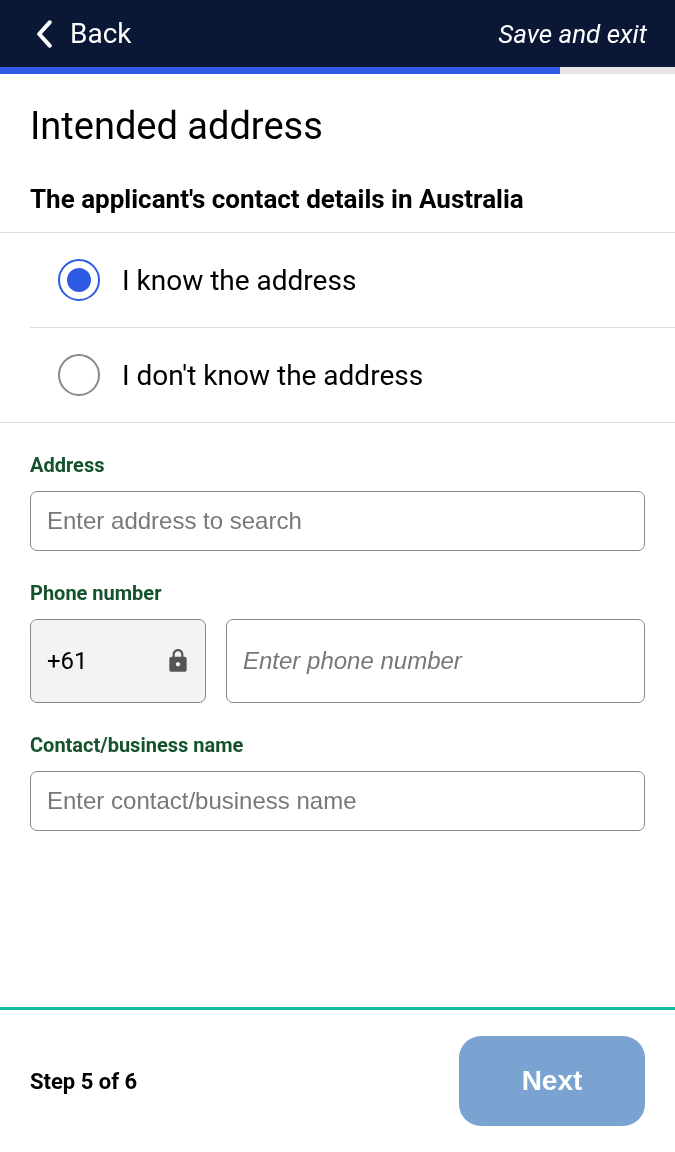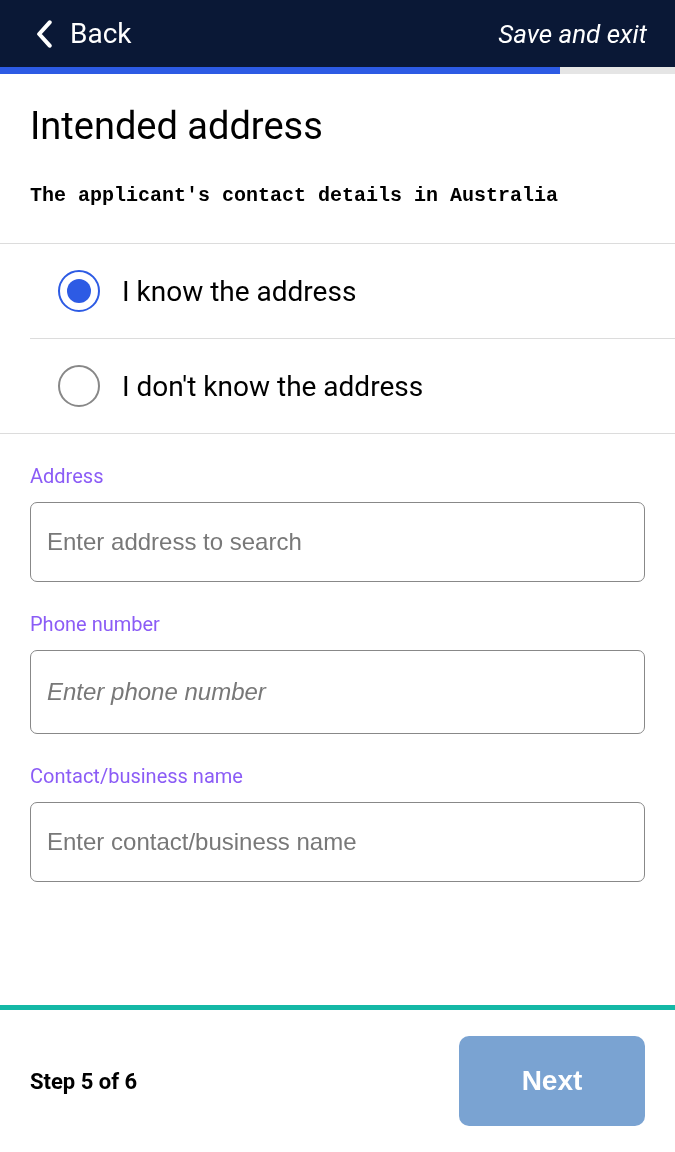--- a/index.html
+++ b/index.html
@@ -57,24 +57,23 @@
     .content {
       padding: 30px 30px 0 30px;
       flex: 1;
     }
     .title {
       font-size: 38px;
       font-weight: 400;
       margin-bottom: 36px;
     }
     .subtitle {
-      font-size: 20px;
+      font-size: 26px;
       font-weight: 700;
-      margin-bottom: 36px;
-      font-family: Liberation Mono, monospace;
+      margin-bottom: 18px;
     }
     .divider-full {
       border: none;
       border-top: 1px solid #dcdcdc;
       margin: 0 -30px;
     }
     .radio-option {
       display: flex;
       align-items: center;
       padding: 26px 30px;
@@ -109,27 +108,27 @@
       background: #2d5be4;
     }
     .radio-label {
       font-size: 28px;
     }
     .field-group {
       margin-top: 30px;
     }
     .field-label {
       font-size: 20px;
-      font-weight: 400;
+      font-weight: 700;
       margin-bottom: 14px;
-      color: #8b5cf6;
+      color: #14532d;
     }
     .text-input {
       width: 100%;
-      height: 80px;
+      height: 60px;
       border: 1.5px solid #888;
       border-radius: 7px;
       font-size: 24px;
       padding: 0 16px;
       color: #000;
     }
     .text-input::placeholder {
       color: #787878;
     }
     .phone-row {
@@ -152,36 +151,36 @@
     .lock-icon {
       width: 26px;
       height: 26px;
     }
     .phone-row .text-input {
       flex: 1;
       height: 84px;
       font-style: italic;
     }
     .footer {
-      border-top: 5px solid #14b8a6;
+      border-top: 3px solid #14b8a6;
       display: flex;
       align-items: center;
       justify-content: space-between;
       padding: 26px 30px 26px 30px;
       gap: 21px;
     }
     .step-text {
       font-size: 22px;
       font-weight: 700;
     }
     .next-btn {
       background: #7aa3d2;
       color: #fff;
       border: none;
-      border-radius: 10px;
+      border-radius: 22px;
       font-size: 28px;
       font-weight: 600;
       width: 186px;
       height: 90px;
       cursor: pointer;
     }
   </style>
 </head>
 <body>
 
@@ -222,20 +221,26 @@
   <hr class="divider-full">
 
   <div class="field-group">
     <div class="field-label">Address</div>
     <input type="text" class="text-input" placeholder="Enter address to search" style="">
   </div>
 
   <div class="field-group">
     <div class="field-label">Phone number</div>
     <div class="phone-row">
+      <div class="country-code">
+        <span>+61</span>
+        <svg class="lock-icon" viewBox="0 0 24 24" fill="#555">
+          <path d="M18 8h-1V6c0-2.76-2.24-5-5-5S7 3.24 7 6v2H6c-1.1 0-2 .9-2 2v10c0 1.1.9 2 2 2h12c1.1 0 2-.9 2-2V10c0-1.1-.9-2-2-2zM9 6c0-1.66 1.34-3 3-3s3 1.34 3 3v2H9V6zm3 11c-1.1 0-2-.9-2-2s.9-2 2-2 2 .9 2 2-.9 2-2 2z"></path>
+        </svg>
+      </div>
       <input type="text" class="text-input" placeholder="Enter phone number" style="">
     </div>
   </div>
 
   <div class="field-group">
     <div class="field-label">Contact/business name</div>
     <input type="text" class="text-input" placeholder="Enter contact/business name" style="">
   </div>
 </div>
 

